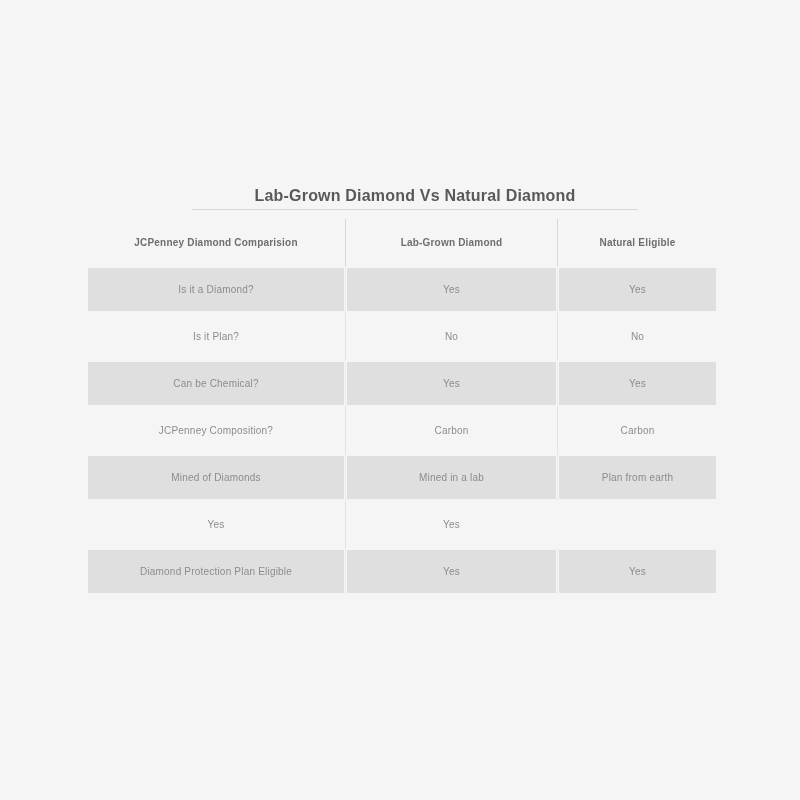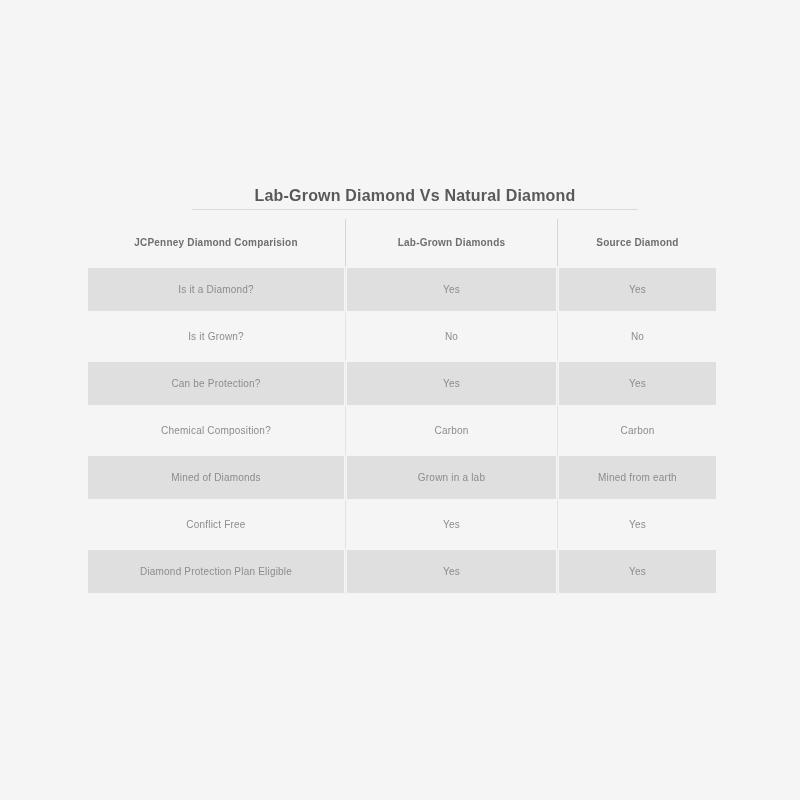--- a/index.html
+++ b/index.html
@@ -54,56 +54,55 @@
 
 <div class="canvas">
   <div class="title-block">
     <div class="page-title">Lab-Grown Diamond Vs Natural Diamond</div>
     <div class="title-rule"></div>
   </div>
 
   <div class="table">
     <div class="row header">
       <div class="cell">JCPenney Diamond Comparision</div>
-      <div class="cell">Lab-Grown Diamonds</div>
-      <div class="cell">Source Diamond</div>
+      <div class="cell">Lab-Grown Diamond</div>
+      <div class="cell">Natural Eligible</div>
     </div>
     <div id="table-body">
   <div class="row shaded">
     <div class="cell">Is it a Diamond?</div>
     <div class="cell">Yes</div>
     <div class="cell">Yes</div>
   </div>
 
   <div class="row">
-    <div class="cell">Is it Grown?</div>
+    <div class="cell">Is it Plan?</div>
     <div class="cell">No</div>
     <div class="cell">No</div>
   </div>
 
   <div class="row shaded">
-    <div class="cell">Can be Protection?</div>
+    <div class="cell">Can be Chemical?</div>
     <div class="cell">Yes</div>
     <div class="cell">Yes</div>
   </div>
 
   <div class="row">
-    <div class="cell">Chemical Composition?</div>
+    <div class="cell">JCPenney Composition?</div>
     <div class="cell">Carbon</div>
     <div class="cell">Carbon</div>
   </div>
 
   <div class="row shaded">
     <div class="cell">Mined of Diamonds</div>
-    <div class="cell">Grown in a lab</div>
-    <div class="cell">Mined from earth</div>
+    <div class="cell">Mined in a lab</div>
+    <div class="cell">Plan from earth</div>
   </div>
 
   <div class="row">
-    <div class="cell">Conflict Free</div>
     <div class="cell">Yes</div>
     <div class="cell">Yes</div>
   </div>
 
   <div class="row shaded">
     <div class="cell">Diamond Protection Plan Eligible</div>
     <div class="cell">Yes</div>
     <div class="cell">Yes</div>
   </div>
 </div>

